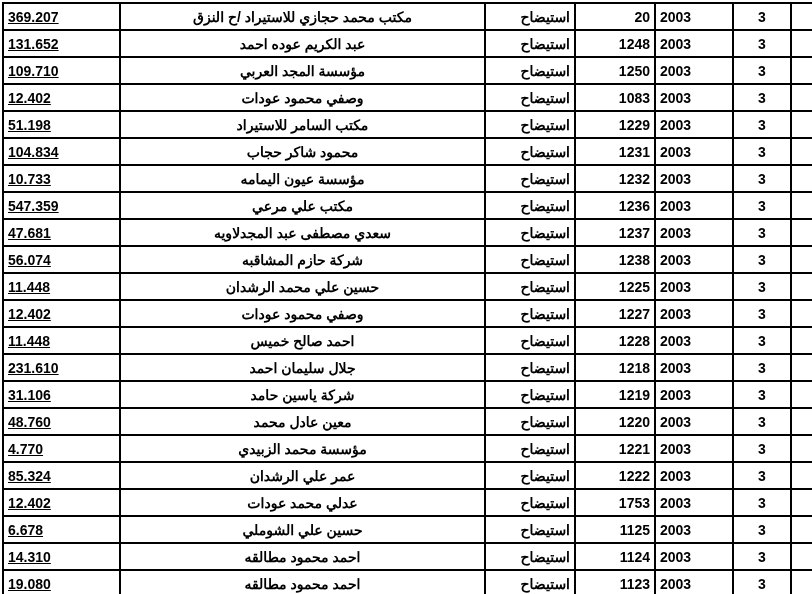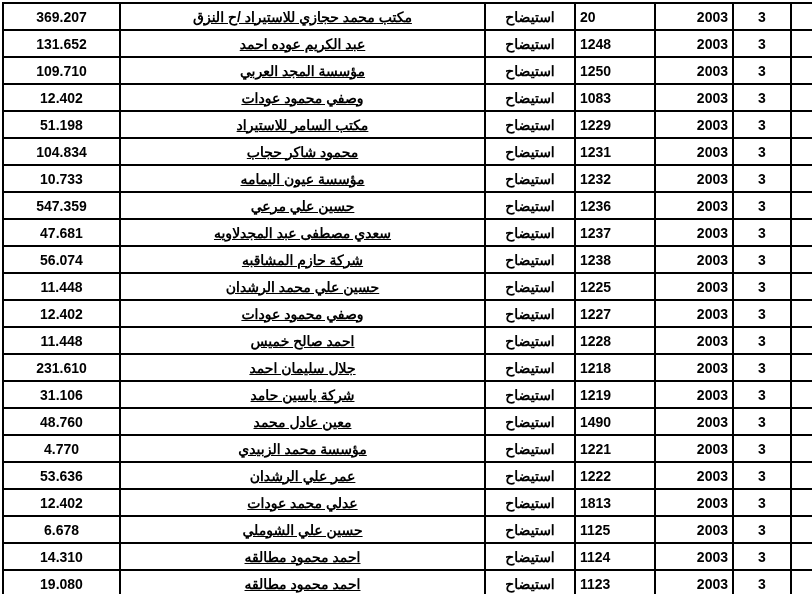--- a/index.html
+++ b/index.html
@@ -31,30 +31,31 @@
     padding: 0 4px;
     font-weight: bold;
     font-size: 14px;
     line-height: 1;
     white-space: nowrap;
     overflow: hidden;
   }
   
   .col-num1   { width: 78px;  text-align: center; }
   .col-num2   { width: 48px;  text-align: center; }
-  .col-year   { width: 68px;  text-align: right; }
-  .col-code   { width: 70px;  text-align: left; margin-left: 36px; }
-  .col-status { width: 80px;  text-align: center; font-size: 14px; }
-  .col-name   { width: 355px; text-align: center; font-size: 15px; text-decoration: underline; }
+  .col-year   { width: 68px;  text-align: left; }
+  .col-code   { width: 70px;  text-align: right; margin-left: 36px; }
+  .col-status { width: 80px;  text-align: right; font-size: 14px; }
+  .col-name   { width: 355px; text-align: center; font-size: 15px; }
   .col-amount {
     width: 107px;
-    text-align: center;
+    text-align: left;
     direction: ltr;
     font-family: "Liberation Sans", sans-serif;
     font-size: 15px;
+    text-decoration: underline;
   }
 </style>
 </head>
 <body>
 
 <div class="sheet">
   <table class="data-table">
     <tbody>
         <tr>
           <td class="col-num1">318</td>
@@ -118,21 +119,21 @@
           <td class="col-status">استيضاح</td>
           <td class="col-name">مؤسسة عيون اليمامه</td>
           <td class="col-amount">10.733</td>
         </tr>
         <tr>
           <td class="col-num1">318</td>
           <td class="col-num2">3</td>
           <td class="col-year">2003</td>
           <td class="col-code">1236</td>
           <td class="col-status">استيضاح</td>
-          <td class="col-name">حسين علي مرعي</td>
+          <td class="col-name">مكتب علي مرعي</td>
           <td class="col-amount">547.359</td>
         </tr>
         <tr>
           <td class="col-num1">318</td>
           <td class="col-num2">3</td>
           <td class="col-year">2003</td>
           <td class="col-code">1237</td>
           <td class="col-status">استيضاح</td>
           <td class="col-name">سعدي مصطفى عبد المجدلاويه</td>
           <td class="col-amount">47.681</td>
@@ -188,48 +189,48 @@
           <td class="col-year">2003</td>
           <td class="col-code">1219</td>
           <td class="col-status">استيضاح</td>
           <td class="col-name">شركة ياسين حامد</td>
           <td class="col-amount">31.106</td>
         </tr>
         <tr>
           <td class="col-num1">318</td>
           <td class="col-num2">3</td>
           <td class="col-year">2003</td>
-          <td class="col-code">1490</td>
+          <td class="col-code">1220</td>
           <td class="col-status">استيضاح</td>
           <td class="col-name">معين عادل محمد</td>
           <td class="col-amount">48.760</td>
         </tr>
         <tr>
           <td class="col-num1">318</td>
           <td class="col-num2">3</td>
           <td class="col-year">2003</td>
           <td class="col-code">1221</td>
           <td class="col-status">استيضاح</td>
           <td class="col-name">مؤسسة محمد الزبيدي</td>
           <td class="col-amount">4.770</td>
         </tr>
         <tr>
           <td class="col-num1">318</td>
           <td class="col-num2">3</td>
           <td class="col-year">2003</td>
           <td class="col-code">1222</td>
           <td class="col-status">استيضاح</td>
           <td class="col-name">عمر علي الرشدان</td>
-          <td class="col-amount">53.636</td>
-        </tr>
-        <tr>
-          <td class="col-num1">318</td>
-          <td class="col-num2">3</td>
-          <td class="col-year">2003</td>
-          <td class="col-code">1813</td>
+          <td class="col-amount">85.324</td>
+        </tr>
+        <tr>
+          <td class="col-num1">318</td>
+          <td class="col-num2">3</td>
+          <td class="col-year">2003</td>
+          <td class="col-code">1753</td>
           <td class="col-status">استيضاح</td>
           <td class="col-name">عدلي محمد عودات</td>
           <td class="col-amount">12.402</td>
         </tr>
         <tr>
           <td class="col-num1">318</td>
           <td class="col-num2">3</td>
           <td class="col-year">2003</td>
           <td class="col-code">1125</td>
           <td class="col-status">استيضاح</td>

